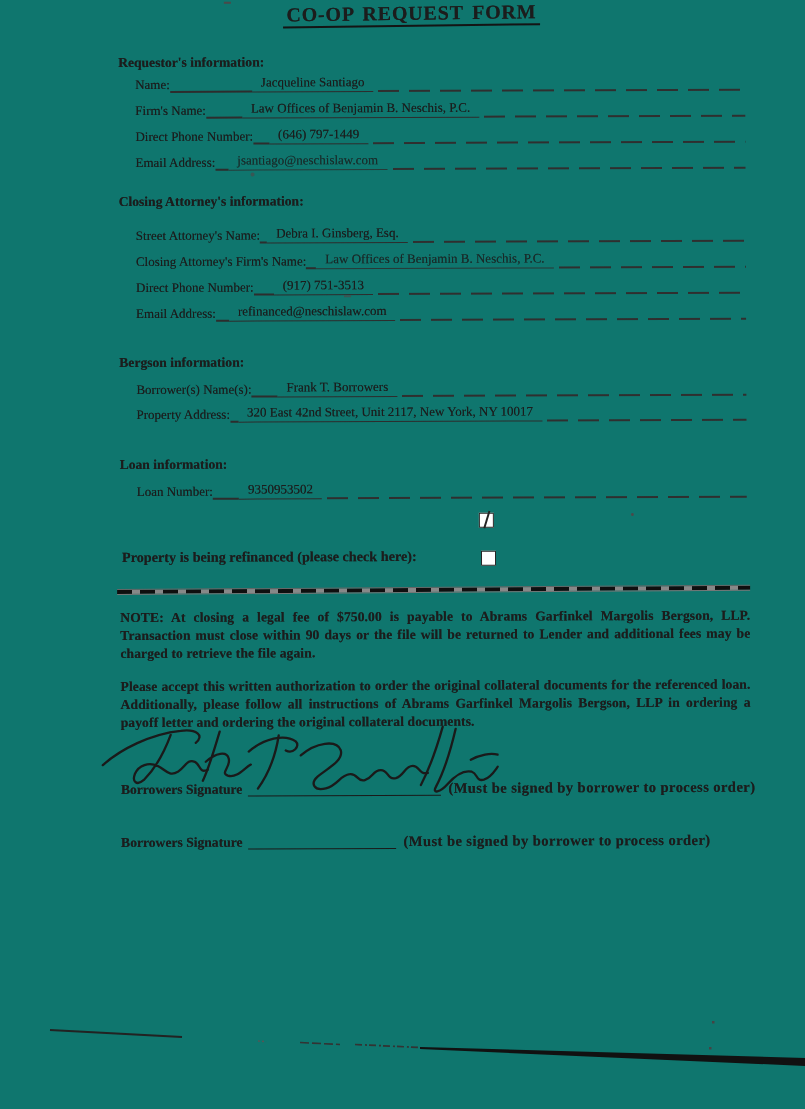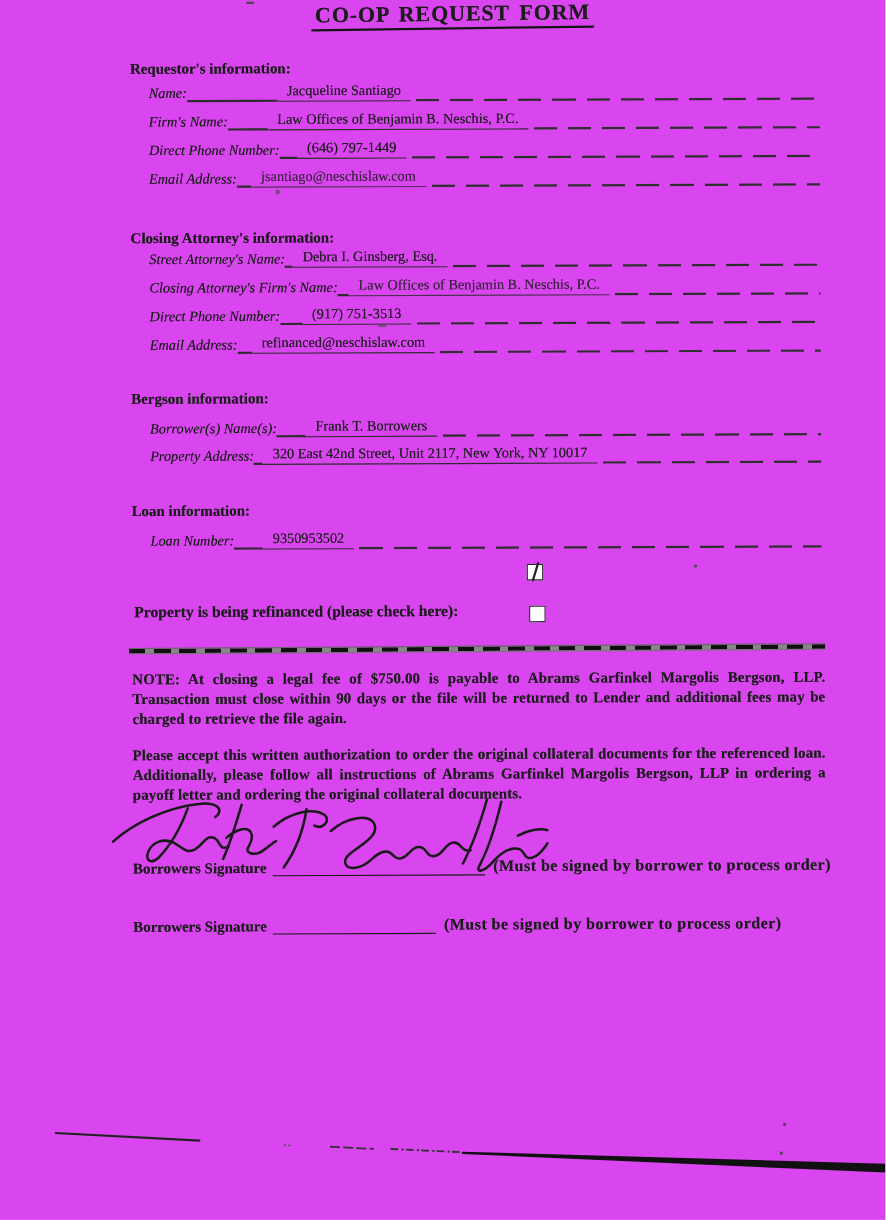--- a/index.html
+++ b/index.html
@@ -1,35 +1,35 @@
 <!DOCTYPE html>
 <html><head>
 <meta charset="utf-8">
 <style>
   html,body { margin:0; padding:0; background:#fff; }
   .page {
-    position:relative; width:805px; height:1109px; background:#d946ef;
+    position:relative; width:805px; height:1109px; background:#0f766e;
     font-family:"Liberation Serif", serif; color:#1c1c1c; overflow:hidden;
     text-shadow: 0 0 0.55px rgba(25,25,25,0.65);
   }
   .skew { position:absolute; inset:0; transform:rotate(-0.22deg); }
 
   
   .title { position:absolute; top:2px; left:0; right:0; text-align:center; transform:rotate(-0.55deg); }
   .title span {
     display:inline-block; margin-left:22px; font-size:20px; font-weight:bold;
     letter-spacing:0.8px; word-spacing:3px; border-bottom:2.4px solid #141414; padding:0 3px 0 3px;
   }
 
   
   .h { position:absolute; left:120px; font-weight:bold; font-size:13.6px; white-space:nowrap; }
 
   
   .row { position:absolute; left:137px; right:58px; height:20px; display:flex; align-items:flex-end; font-size:13px; }
-  .row .lbl { white-space:nowrap;font-style:italic; }
+  .row .lbl { white-space:nowrap; }
   .row .lead { height:1.5px; background:#2d2d2d; align-self:flex-end; margin-bottom:0.5px; }
   .row .val { white-space:nowrap; border-bottom:1.5px solid #2d2d2d; padding:0 9px 1px 9px; }
   .row .fill { flex:1; height:1.6px; align-self:flex-end; margin-bottom:0.5px;
     background-image: repeating-linear-gradient(to right, transparent 0 5px, #2f2f2f 5px 26px, transparent 26px 31px); }
 
   
   .cbl { position:absolute; left:122px; font-weight:bold; font-size:14.2px; white-space:nowrap; }
   .cb { position:absolute; width:13px; height:13px; border:1.7px solid #242424; background:#fff; }
   .cb.checked::after { content:""; position:absolute; left:6px; top:-3px; width:1.9px; height:18px;
     background:#242424; transform:rotate(17deg); }
@@ -85,21 +85,21 @@
       <span class="val">(646) 797-1449</span>
       <span class="fill"></span>
     </div>
     <div class="row" style="top:150px">
       <span class="lbl">Email Address:</span>
       <span class="lead" style="width:13px"></span>
       <span class="val" style="opacity:0.82">jsantiago@neschislaw.com</span>
       <span class="fill"></span>
     </div>
 
-    <div class="h" style="top:208px">Closing Attorney's information:</div>
+    <div class="h" style="top:193px">Closing Attorney's information:</div>
 
     <div class="row" style="top:223px">
       <span class="lbl">Street Attorney's Name:</span>
       <span class="lead" style="width:7px"></span>
       <span class="val">Debra I. Ginsberg, Esq.</span>
       <span class="fill"></span>
     </div>
     <div class="row" style="top:249px">
       <span class="lbl">Closing Attorney's Firm's Name:</span>
       <span class="lead" style="width:10px"></span>

